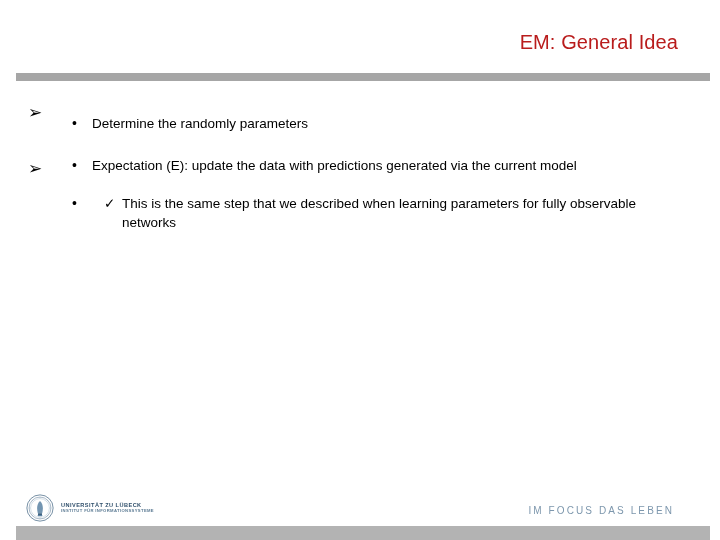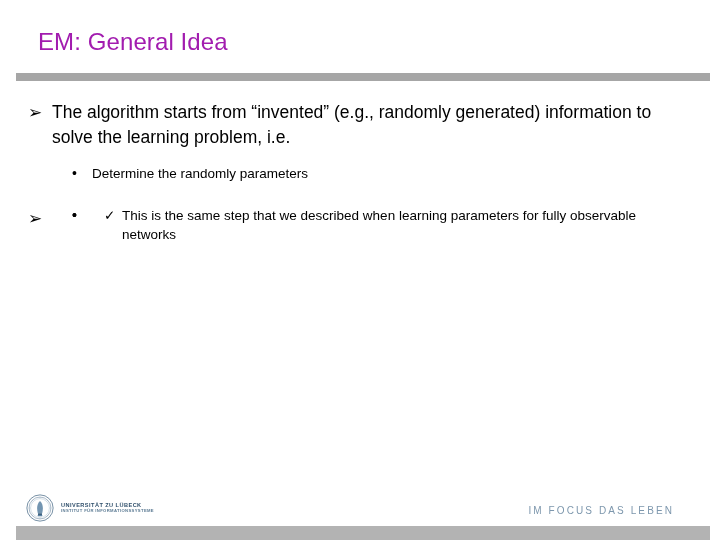--- a/index.html
+++ b/index.html
@@ -24,26 +24,27 @@
 
   
   .title-area {
     position: absolute;
     left: 38px;
     top: 26px;
     width: 640px;
     height: 40px;
   }
   .slide-title {
-    font-size: 24px;
+    font-size: 20px;
     line-height: 32px;
     font-weight: 400;
-    color: #a21caf;
+    color: #b91c1c;
     letter-spacing: 0.1px;
     white-space: nowrap;
+    text-align: right;
   }
   .title-rule {
     position: absolute;
     left: 16px;
     top: 73px;
     width: 694px;
     height: 8px;
     background: #a6a6a6;
   }
 
@@ -179,34 +180,34 @@
   <div class="title-area">
     <div class="slide-title">EM: General Idea</div>
   </div>
 
   <div class="title-rule"></div>
 
   <div class="body-area">
 
     <div class="l1 blk-b1">
       <span class="marker">➢</span>
-      <span>The algorithm starts from “invented” (e.g., randomly generated) information  to solve the learning problem, i.e.</span>
     </div>
 
     <div class="l2 blk-sub1">
       <span class="marker">•</span>
       <span>Determine the randomly parameters</span>
     </div>
 
     <div class="l1 blk-b2">
       <span class="marker">➢</span>
     </div>
 
     <div class="l2 blk-sub2">
       <span class="marker">•</span>
+      <span>Expectation (E): update the data with predictions generated via the current model</span>
     </div>
 
     <div class="l2 blk-sub3">
       <span class="marker">•</span>
     </div>
 
     <div class="l3 blk-sub4">
       <span class="marker">✓</span>
       <span>This is the same step that we described when learning parameters for fully observable networks</span>
     </div>

